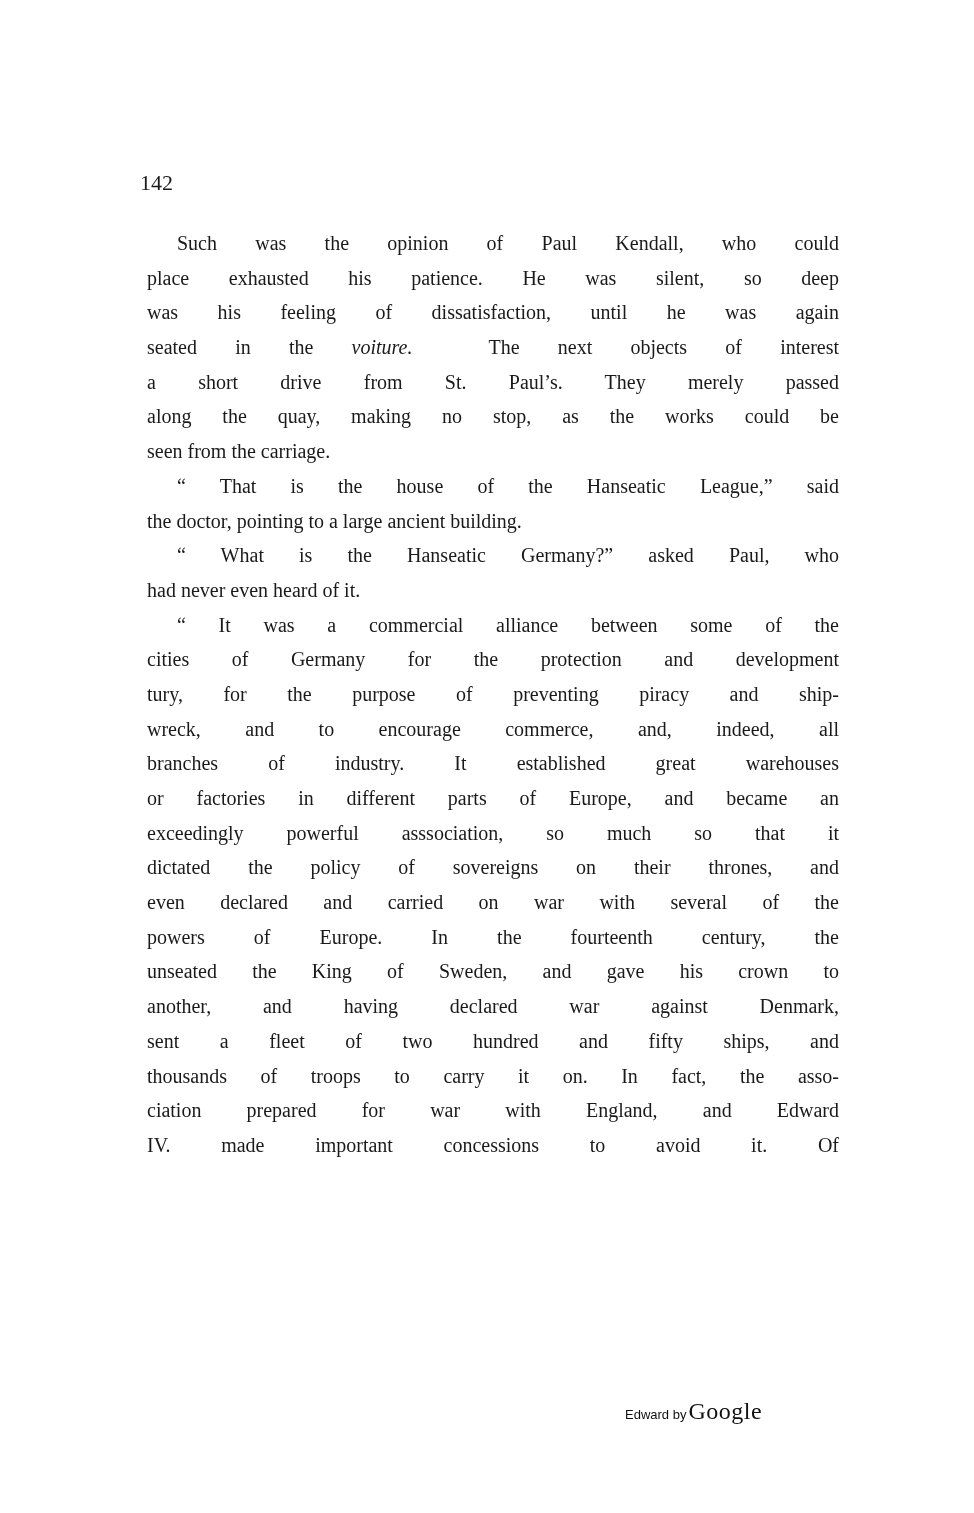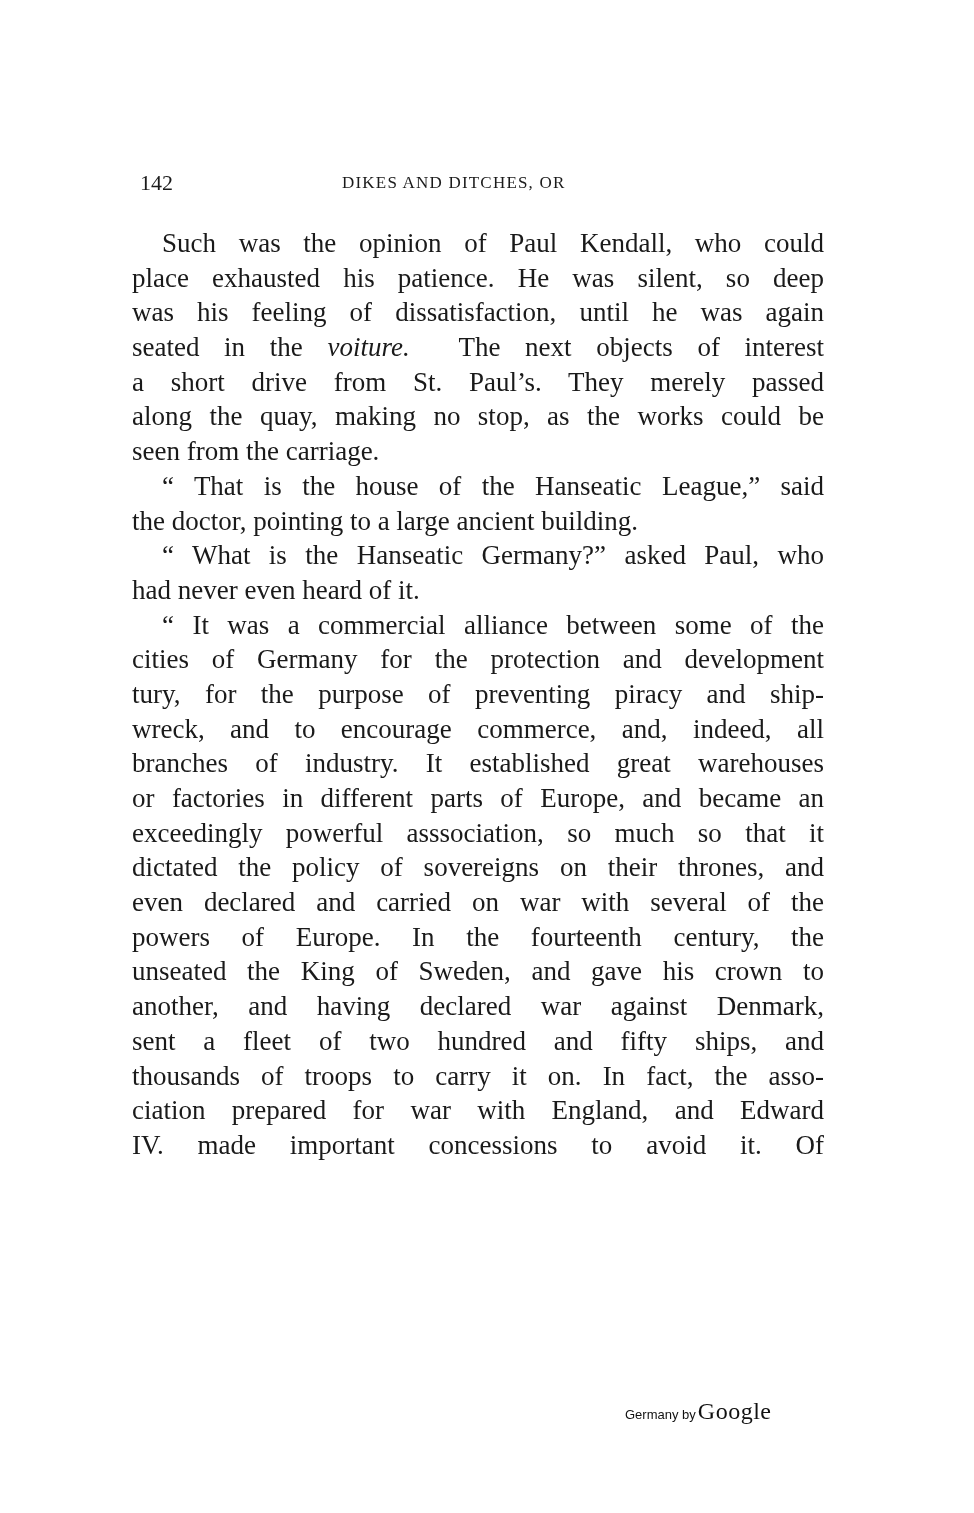--- a/index.html
+++ b/index.html
@@ -40,23 +40,23 @@
       position: absolute;
       left: 202px;
       top: 0;
       font-size: 17px;
       letter-spacing: 1.2px;
       font-weight: normal;
     }
     .body-text {
       position: absolute;
       top: 226px;
-      left: 132px;
+      left: 147px;
       width: 692px;
-      font-size: 27px;
+      font-size: 20px;
     }
     .line {
       display: block;
       height: 34.7px;
       line-height: 34.7px;
       white-space: nowrap;
       text-align: justify;
       text-align-last: justify;
     }
     .line.last {
@@ -88,21 +88,20 @@
       letter-spacing: 0.5px;
     }
   </style>
 </head>
 <body>
 
 <div class="page">
 
   <div class="running-head">
     <span class="page-number">142</span>
-    <span class="head-title">DIKES AND DITCHES, OR</span>
   </div>
 
   <div class="body-text" id="body-text">
       <span class="line indent">Such was the opinion of Paul Kendall, who could</span>
       <span class="line">place exhausted his patience.  He was silent, so deep</span>
       <span class="line">was his feeling of dissatisfaction, until he was again</span>
       <span class="line"><span>seated in the </span><em>voiture.</em><span style="white-space: pre;">  The next objects of interest</span></span>
       <span class="line">a short drive from St. Paul’s.  They merely passed</span>
       <span class="line">along the quay, making no stop, as the works could be</span>
       <span class="line last">seen from the carriage.</span>
@@ -122,17 +121,17 @@
       <span class="line">powers of Europe.  In the fourteenth century, the</span>
       <span class="line">unseated the King of Sweden, and gave his crown to</span>
       <span class="line">another, and having declared war against Denmark,</span>
       <span class="line">sent a fleet of two hundred and fifty ships, and</span>
       <span class="line">thousands of troops to carry it on.  In fact, the asso-</span>
       <span class="line">ciation prepared for war with England, and Edward</span>
       <span class="line">IV. made important concessions to avoid it.  Of</span>
     </div>
 
   <div class="footer">
-    <span class="hosted-by">Germany by</span>
+    <span class="hosted-by">Edward by</span>
     <span class="google-word">Google</span>
   </div>
 
 </div>
 
 </body></html>

